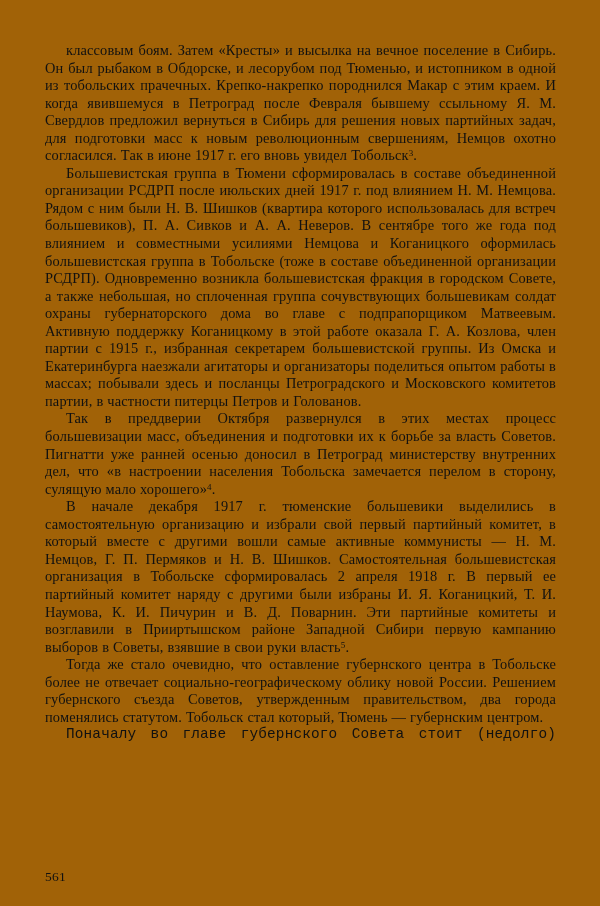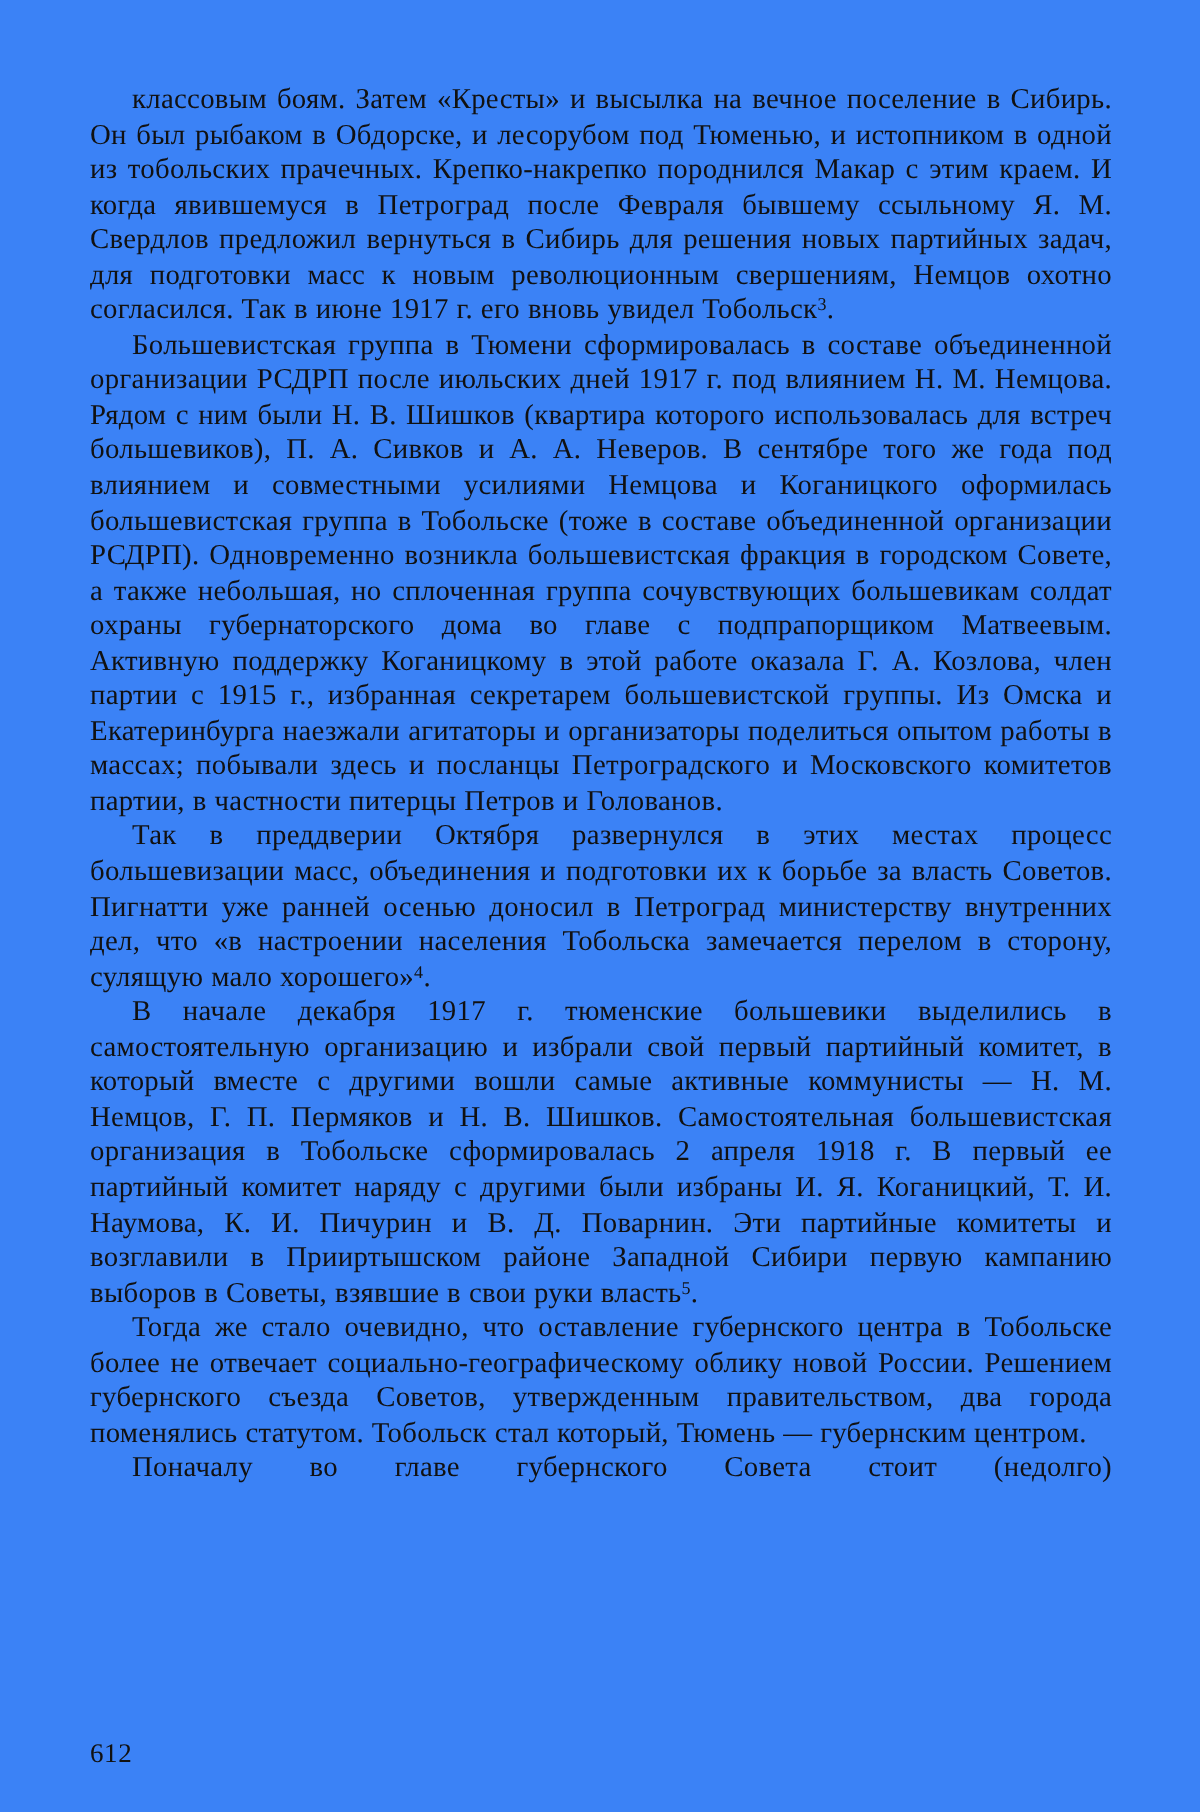--- a/index.html
+++ b/index.html
@@ -9,21 +9,21 @@
     background: #ffffff;
   }
   body {
     font-family: "Liberation Serif", "DejaVu Serif", serif;
     color: #111111;
   }
   .page {
     position: relative;
     width: 600px;
     height: 906px;
-    background: #3b82f6;
+    background: #a16207;
     box-sizing: border-box;
     overflow: hidden;
   }
   .text-block {
     position: absolute;
     left: 45px;
     top: 42px;
     width: 511px;
   }
   .para {
@@ -33,20 +33,21 @@
     text-justify: inter-word;
     font-size: 14.4px;
     line-height: 17.55px;
     letter-spacing: 0.15px;
     word-spacing: 0.2px;
     hyphens: manual;
     -webkit-hyphens: manual;
   }
   .para.last-line-full {
     text-align-last: justify;
+    font-family: Liberation Mono, monospace;
   }
   .para sup {
     font-size: 9px;
     line-height: 0;
     vertical-align: 0.45em;
   }
   .folio {
     position: absolute;
     left: 45px;
     top: 870px;
@@ -69,15 +70,15 @@
     <p class="para"><span>Так в преддверии Октября развернулся в этих местах процесс большевизации масс, объединения и подготовки их к борьбе за власть Советов. Пигнатти уже ранней осенью доносил в Петроград министерству внутренних дел, что «в настроении населения Тобольска замечается перелом в сторону, сулящую мало хорошего»</span><sup>4</sup><span>.</span></p>
 
     <p class="para"><span>В начале декабря 1917 г. тюменские большевики выделились в самостоятельную организацию и избрали свой первый партийный комитет, в который вместе с другими вошли самые активные коммунисты — Н. М. Немцов, Г. П. Пермяков и Н. В. Шишков. Самостоятельная большевистская организация в Тобольске сформировалась 2 апреля 1918 г. В первый ее партийный комитет наряду с другими были избраны И. Я. Коганицкий, Т. И. Наумова, К. И. Пичурин и В. Д. Поварнин. Эти партийные комитеты и возглавили в Прииртышском районе Западной Сибири первую кампанию выборов в Советы, взявшие в свои руки власть</span><sup>5</sup><span>.</span></p>
 
     <p class="para"><span>Тогда же стало очевидно, что оставление губернского центра в Тобольске более не отвечает социально-географическому облику новой России. Решением губернского съезда Советов, утвержденным правительством, два города поменялись статутом. Тобольск стал который, Тюмень — губернским центром.</span><sup></sup><span></span></p>
 
     <p class="para last-line-full"><span>Поначалу во главе губернского Совета стоит (недолго)</span><sup></sup><span></span></p>
 
   </div>
 
-  <div class="folio">612</div>
+  <div class="folio">561</div>
 
 </div>
 
 </body></html>

